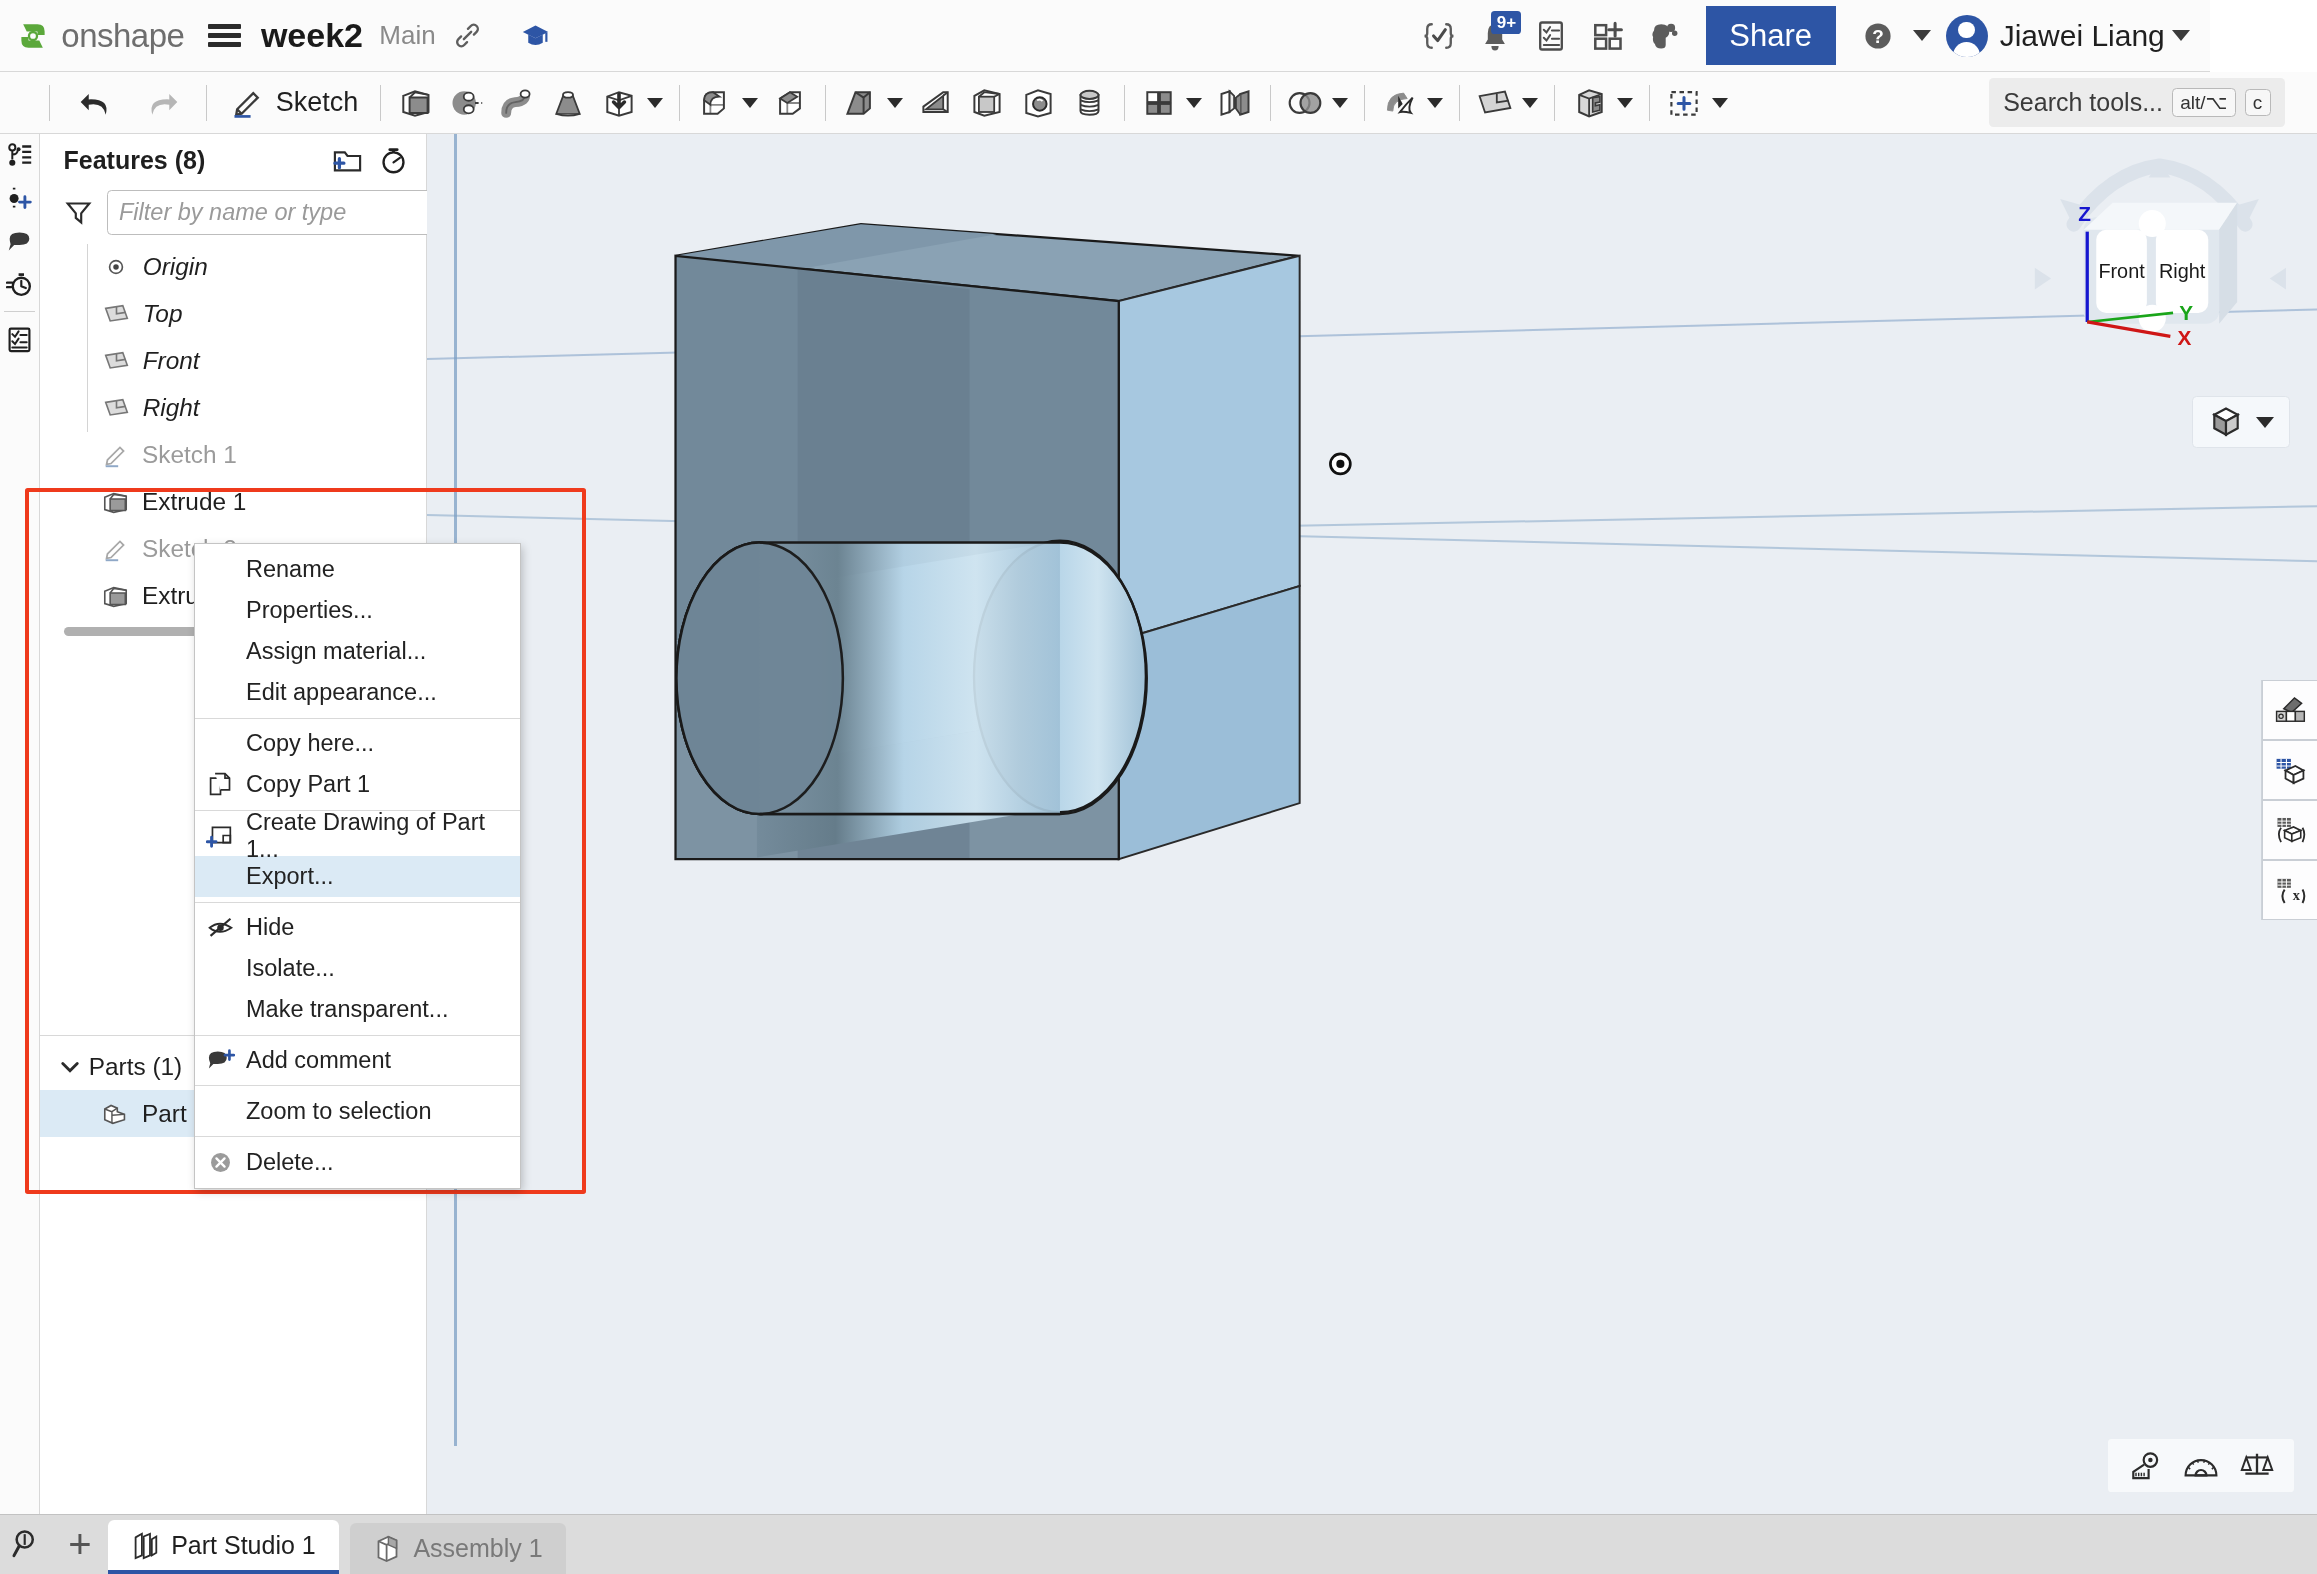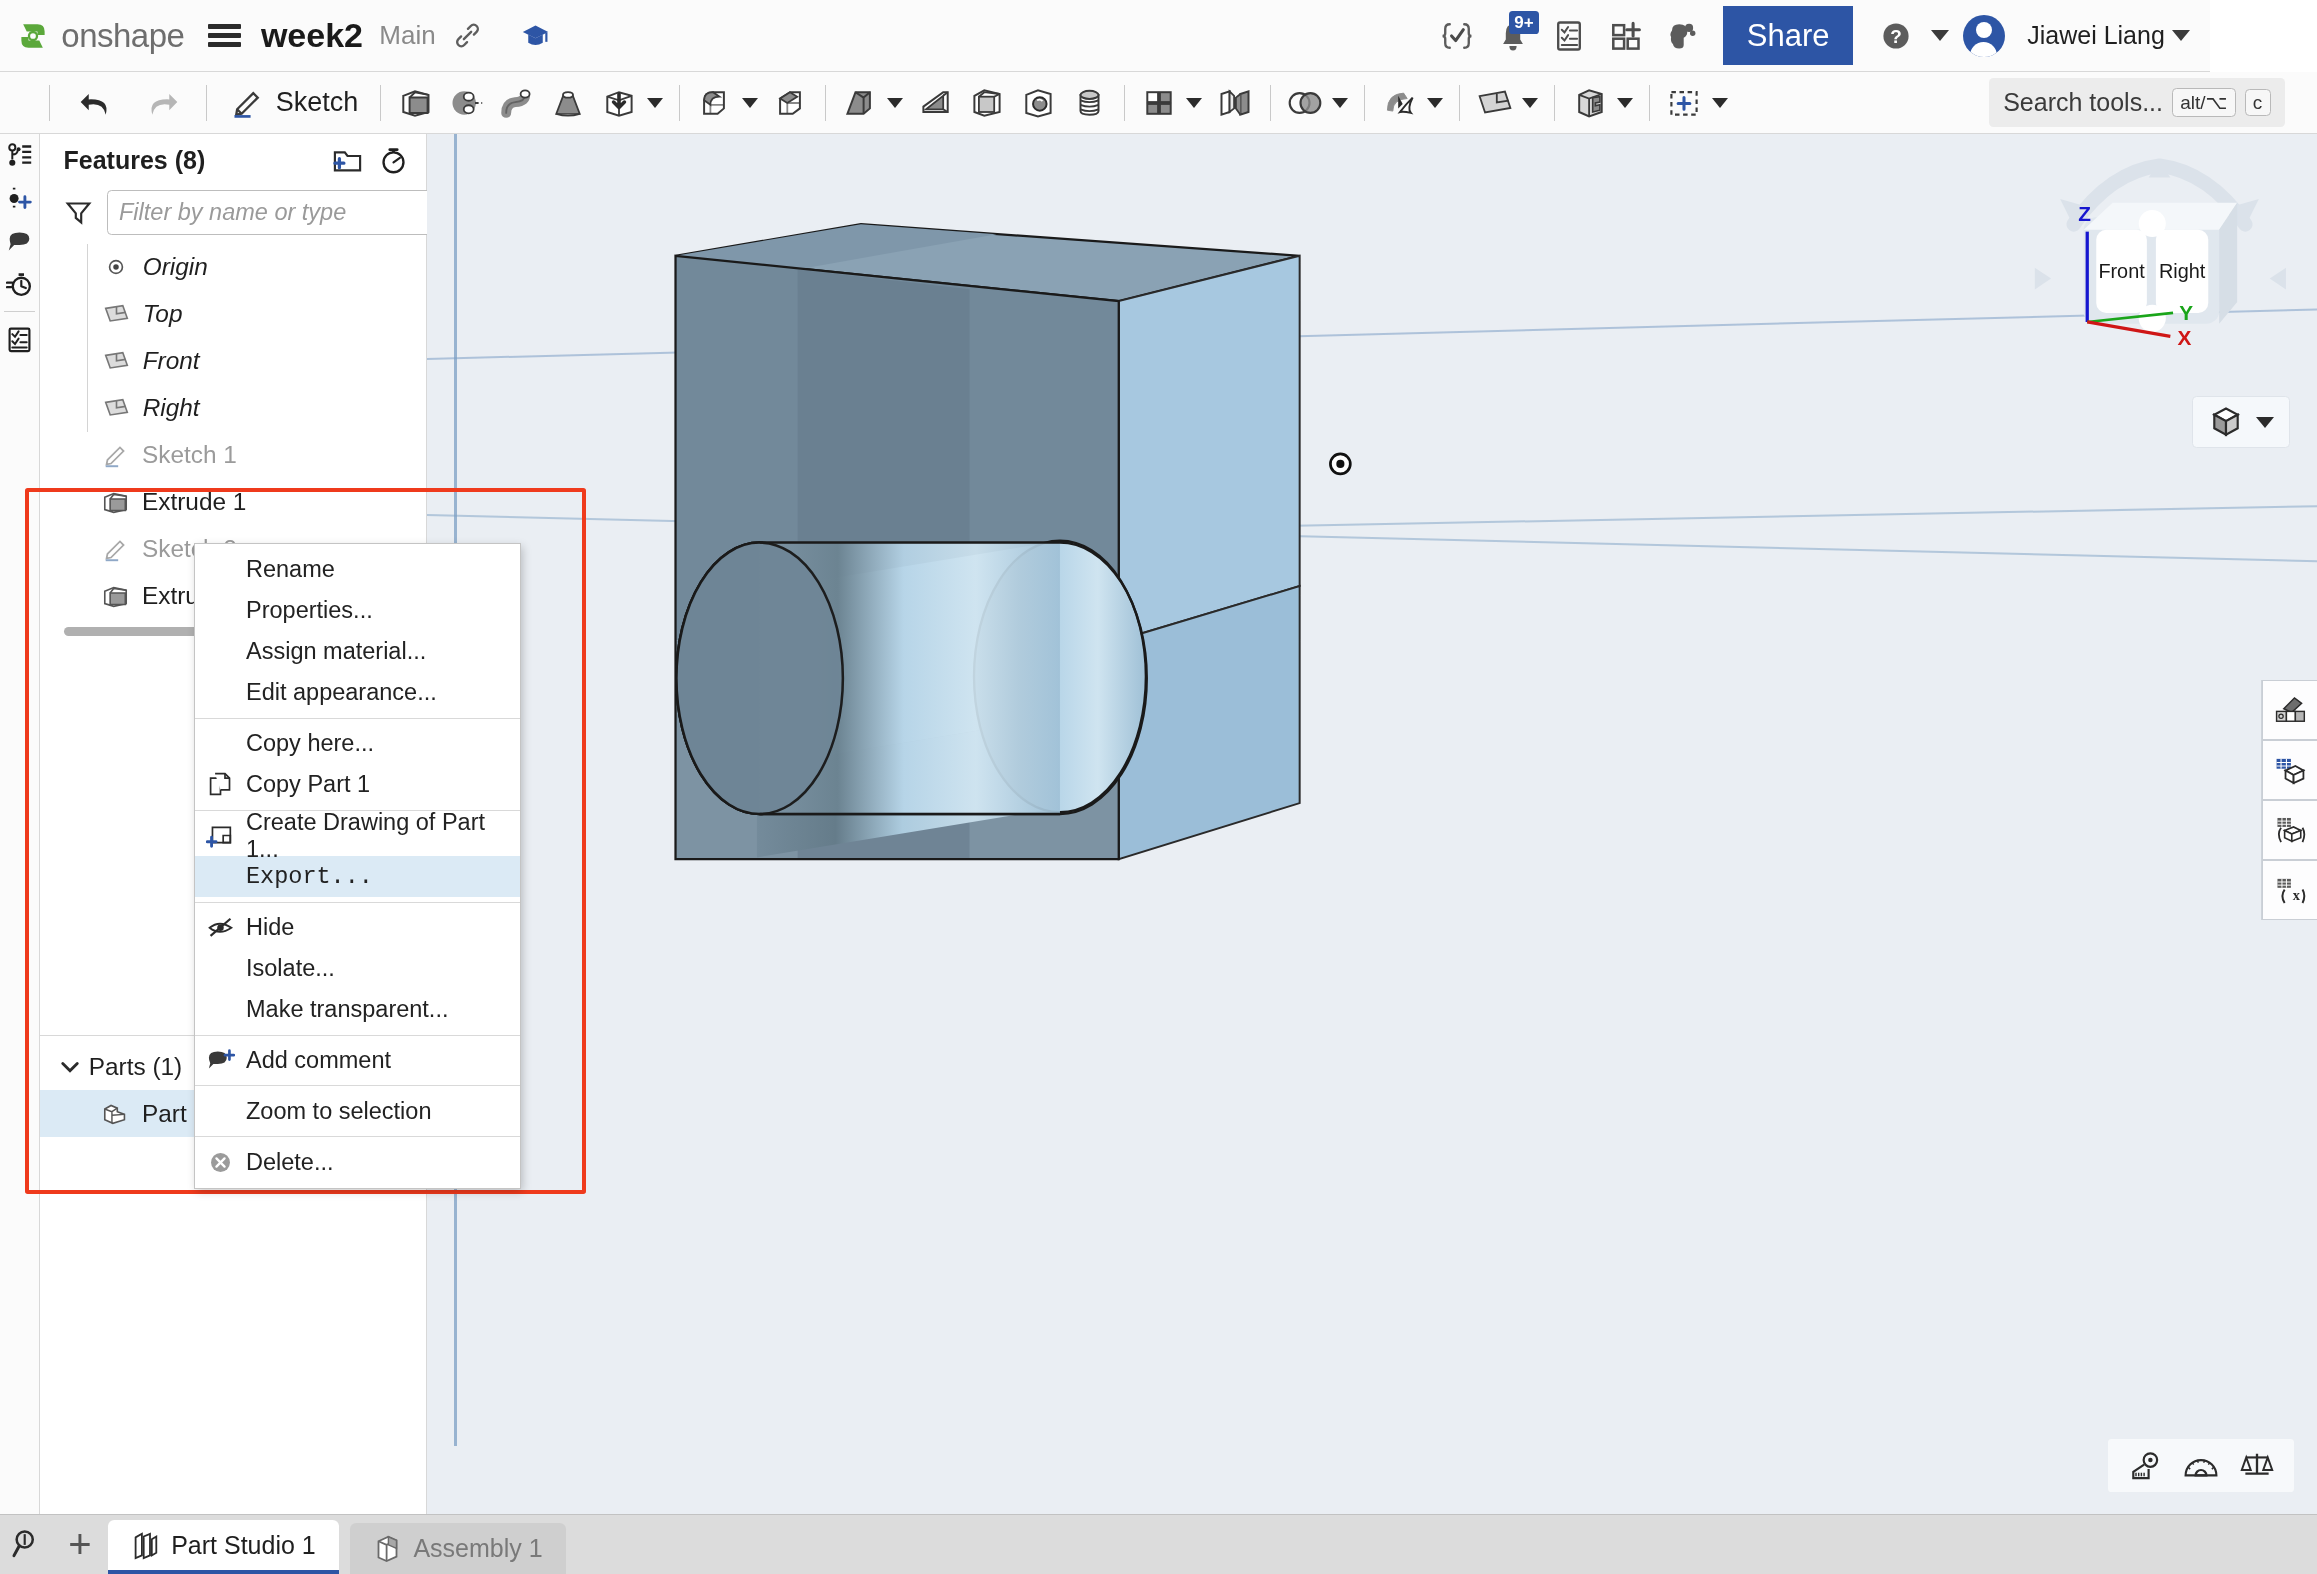--- a/index.html
+++ b/index.html
@@ -40,21 +40,21 @@
     border-radius: 0; padding: 11.8px 23.5px; margin: 0 14.5px; cursor: pointer;
     border: none; font-family: inherit;
   }
   .caret { width: 0; height: 0; border-left: 9px solid transparent; border-right: 9px solid transparent; border-top: 11px solid #3b3b3b; margin-left: 7.2px; }
   .avatar {
     width: 42px; height: 42px; border-radius: 50%; background: #2d55a5;
     margin-left: 14.5px; position: relative; overflow: hidden;
   }
   .avatar::before { content:""; position:absolute; width:16.3px; height:16.3px; border-radius:50%; background:#fff; left:12.7px; top:7.2px; }
   .avatar::after { content:""; position:absolute; width:27px; height:16.3px; border-radius:13.6px 13.6px 0 0; background:#fff; left:7.2px; top:27px; }
-  .user-name { font-size: 25px; color: #1f1f1f; margin-left: 22px; }
+  .user-name { font-size: 30px; color: #1f1f1f; margin-left: 12px; }
 
   
   .toolbar {
     position: absolute; top: 72px; left: 0; width: 2318px; height: 62px;
     background: #fbfbfb; border-bottom: 0.9px solid #d8d8d8;
     display: flex; align-items: center;
   }
   .tb-item { display: flex; align-items: center; justify-content: center; height: 51px; min-width: 51px; cursor: pointer; }
   .tb-sep { width: 0.9px; height: 36px; background: #c9c9c9; margin: 0 9px; }
   .tb-chev { width: 0; height: 0; border-left: 8.1px solid transparent; border-right: 8.1px solid transparent; border-top: 10px solid #2b2b2b; margin: 0 7.2px 0 1.8px; cursor: pointer; }
@@ -116,21 +116,21 @@
   }
 
   
   .ctx-menu {
     position: absolute; left: 194px; top: 543px; width: 327px;
     background: #ffffff; border: 0.9px solid #c4c4c4;
     box-shadow: 1.8px 2.7px 9px rgba(0,0,0,0.22);
     z-index: 60; padding: 5.4px 0;
   }
   .ctx-item { display: flex; align-items: center; height: 41px; cursor: pointer; }
-  .ctx-item.highlight { background: #dbeaf5; font-family: Liberation Mono, monospace; }
+  .ctx-item.highlight { background: #dbeaf5; }
   .ctx-icon { width: 51px; display: flex; align-items: center; justify-content: center; flex: none; }
   .ctx-label { font-size: 23.5px; color: #222; }
   .ctx-sep { height: 0.9px; background: #d9d9d9; margin: 4.5px 0; }
 
   
   .viewport {
     position: absolute; top: 134px; left: 427px; right: 0; height: 1380px;
     background: #eaeef3; overflow: hidden;
   }
   .vp-plane-line { position: absolute; background: #7c9fc4; opacity: 0.75; }

